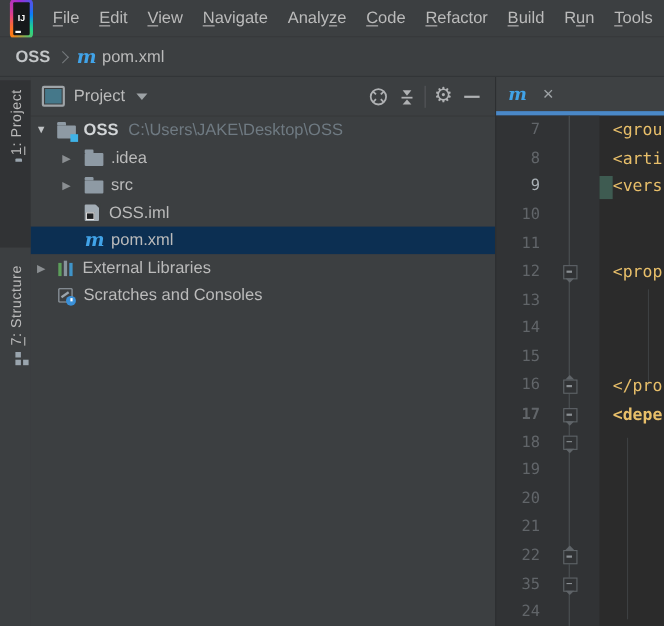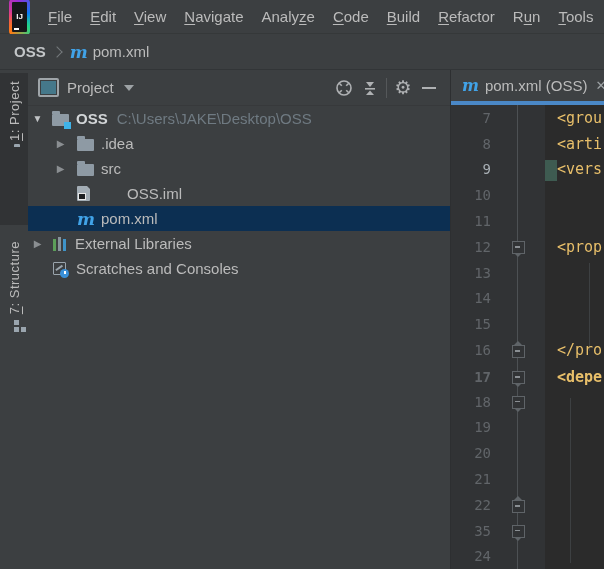--- a/index.html
+++ b/index.html
@@ -121,22 +121,22 @@
   <div id="menubar">
     <div id="logo">
       <div class="inner">IJ</div>
     </div>
     <div class="menu-item"><span></span><span class="mn">F</span><span>ile</span></div>
     <div class="menu-item"><span></span><span class="mn">E</span><span>dit</span></div>
     <div class="menu-item"><span></span><span class="mn">V</span><span>iew</span></div>
     <div class="menu-item"><span></span><span class="mn">N</span><span>avigate</span></div>
     <div class="menu-item"><span>Analy</span><span class="mn">z</span><span>e</span></div>
     <div class="menu-item"><span></span><span class="mn">C</span><span>ode</span></div>
+    <div class="menu-item"><span></span><span class="mn">R</span><span>efactor</span></div>
     <div class="menu-item"><span></span><span class="mn">B</span><span>uild</span></div>
-    <div class="menu-item"><span></span><span class="mn">R</span><span>efactor</span></div>
     <div class="menu-item"><span>R</span><span class="mn">u</span><span>n</span></div>
     <div class="menu-item"><span></span><span class="mn">T</span><span>ools</span></div>
   </div>
 
   <div id="crumbbar">
     <span id="crumb-project">OSS</span>
     <span class="crumb-sep"></span>
     <span class="maven-m">m</span>
     <span id="crumb-file">pom.xml</span>
   </div>
@@ -196,21 +196,21 @@
         <div class="trow" style="padding-left:27px;">
           <span class="tw-arrow arr-closed">▶</span>
           <span class="folder-ic" style="margin-left:11px;"></span>
           <span class="tname">.idea</span>
         </div>
         <div class="trow" style="padding-left:27px;">
           <span class="tw-arrow arr-closed">▶</span>
           <span class="folder-ic" style="margin-left:11px;"></span>
           <span class="tname">src</span>
         </div>
-        <div class="trow" style="padding-left:49px;gap:28px;">
+        <div class="trow" style="padding-left:49px;">
           <span class="iml-ic"></span>
           <span class="tname" style="margin-left:9px;">OSS.iml</span>
         </div>
         <div class="trow selected" style="padding-left:49px;">
           <span class="maven-m maven-tree-ic">m</span>
           <span class="tname" style="margin-left:7px;">pom.xml</span>
         </div>
         <div class="trow" style="padding-left:4px;">
           <span class="tw-arrow arr-closed">▶</span>
           <span class="lib-ic" style="margin-left:10px;">
@@ -227,21 +227,20 @@
             </span>
           <span class="tname" style="margin-left:8px;">Scratches and Consoles</span>
         </div>
       </div>
     </div>
 
     <div id="editor-col">
       <div id="tabbar">
         <div id="tab">
           <span class="maven-m">m</span>
-          <span>pom.xml (OSS)</span>
           <span id="tab-close">✕</span>
         </div>
       </div>
       <div id="tab-underline"></div>
 
       <div id="editor-body">
         <div id="gutter-bg"></div>
         <div id="fold-vline"></div>
         <div class="indent-guide" id="ig-props"></div>
         <div class="indent-guide" id="ig-deps"></div>

